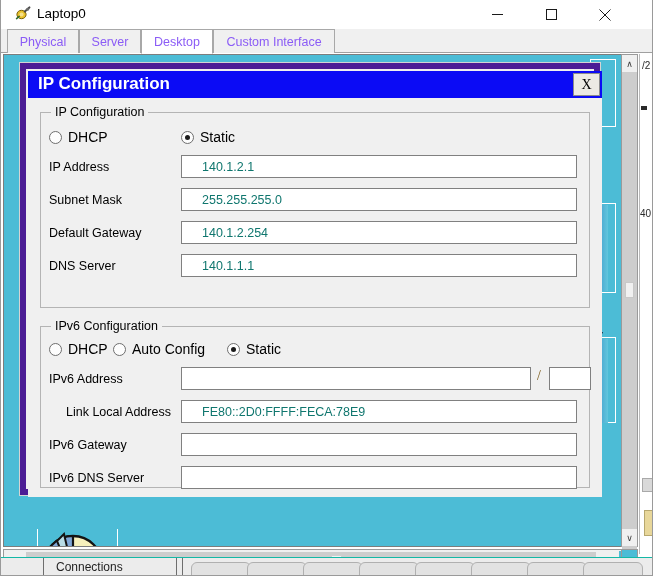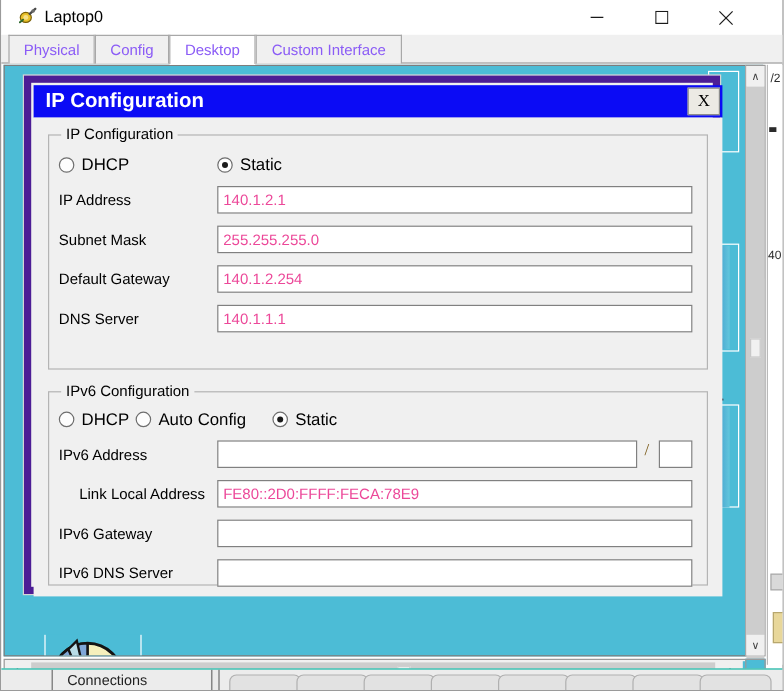--- a/index.html
+++ b/index.html
@@ -183,22 +183,22 @@
     white-space: nowrap;
     line-height: 18px;
   }
   .field-input {
     position: absolute;
     height: 23px;
     background: #ffffff;
     border: 1px solid #808080;
     font-family: "Liberation Sans", sans-serif;
     font-size: 12.5px;
-    color: #ec4899;
-    padding: 0 4px;
+    color: #0f766e;
+    padding: 0 20px;
     line-height: 21px;
     outline: none;
   }
   .slash-sep {
     position: absolute;
     font-size: 14px;
     color: #7a5a18;
     font-family: "Liberation Serif", serif;
   }
 
@@ -406,21 +406,21 @@
     <button class="winbtn" id="btn-close">
       <svg width="12" height="12" viewBox="0 0 12 12">
         <line x1="0.5" y1="0.5" x2="11.5" y2="11.5" stroke="#1a1a1a" stroke-width="1"></line>
         <line x1="11.5" y1="0.5" x2="0.5" y2="11.5" stroke="#1a1a1a" stroke-width="1"></line>
       </svg>
     </button>
   </div>
 
   <div id="tabstrip">
     <div class="tab" style="left:6px;   width:72px;">Physical</div>
-    <div class="tab" style="left:78px;  width:62px;">Config</div>
+    <div class="tab" style="left:78px;  width:62px;">Server</div>
     <div class="tab active" style="left:140px; width:72px;">Desktop</div>
     <div class="tab" style="left:212px; width:122px;">Custom Interface</div>
   </div>
 
   <div id="desktop-pane">
 
     <div class="ghost-panel" style="left:586px; top:4px;   width:26px; height:68px;"></div>
     <div class="ghost-panel" style="left:586px; top:148px; width:26px; height:90px;"></div>
     <div class="ghost-panel" style="left:586px; top:282px; width:26px; height:86px;"></div>
     <div class="ghost-bar" style="left:592px; top:150px; width:12px; height:86px;"></div>

